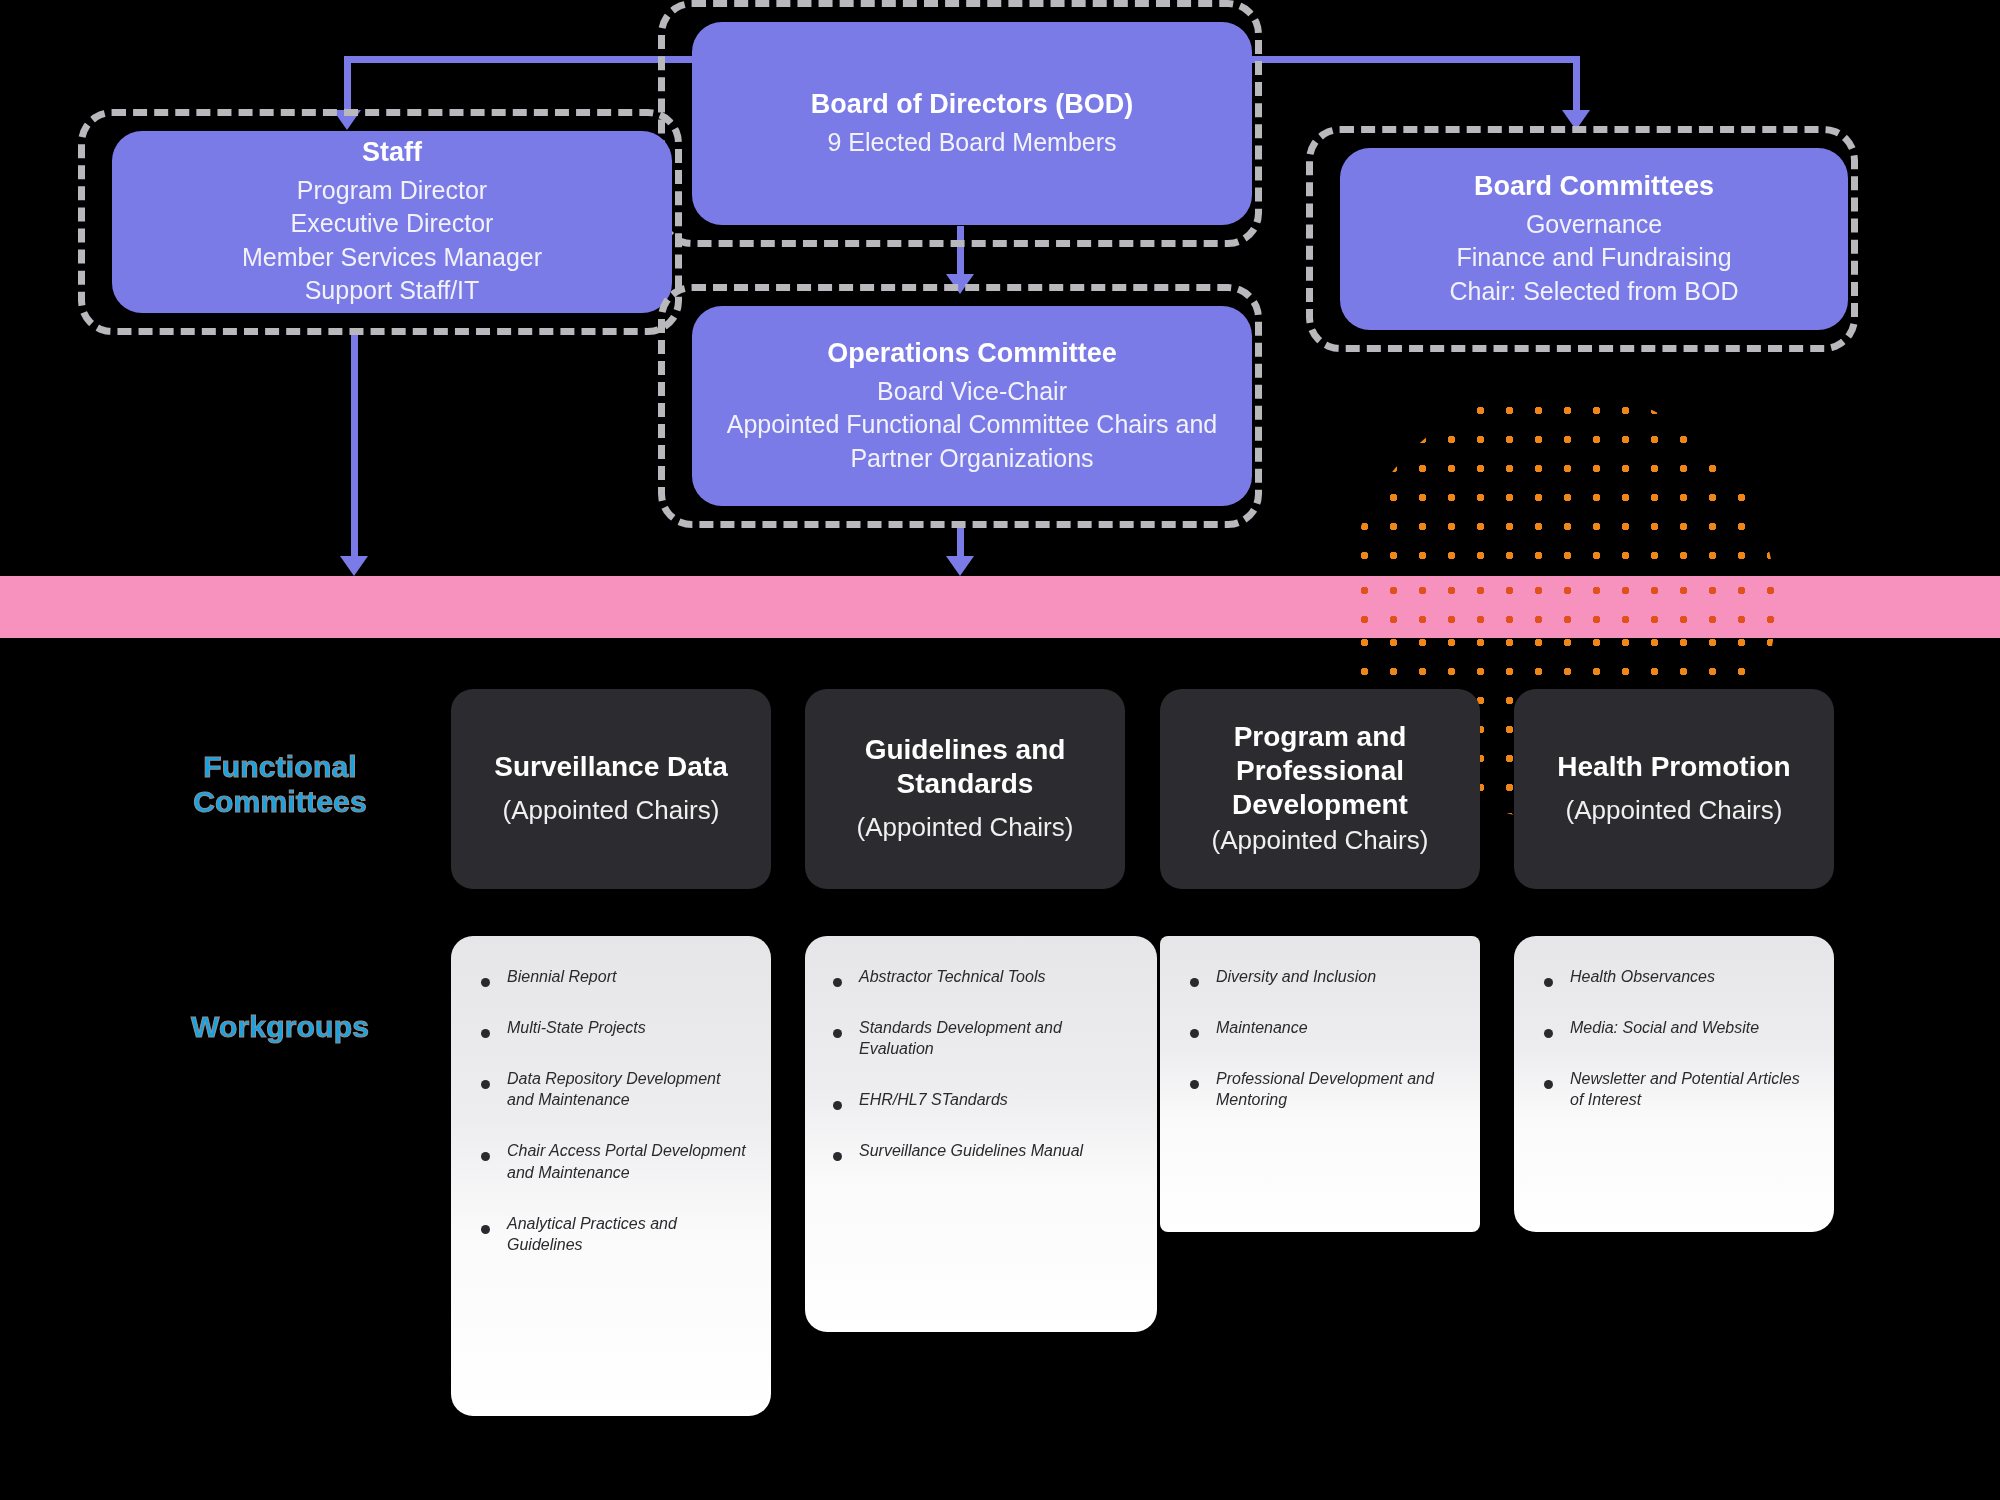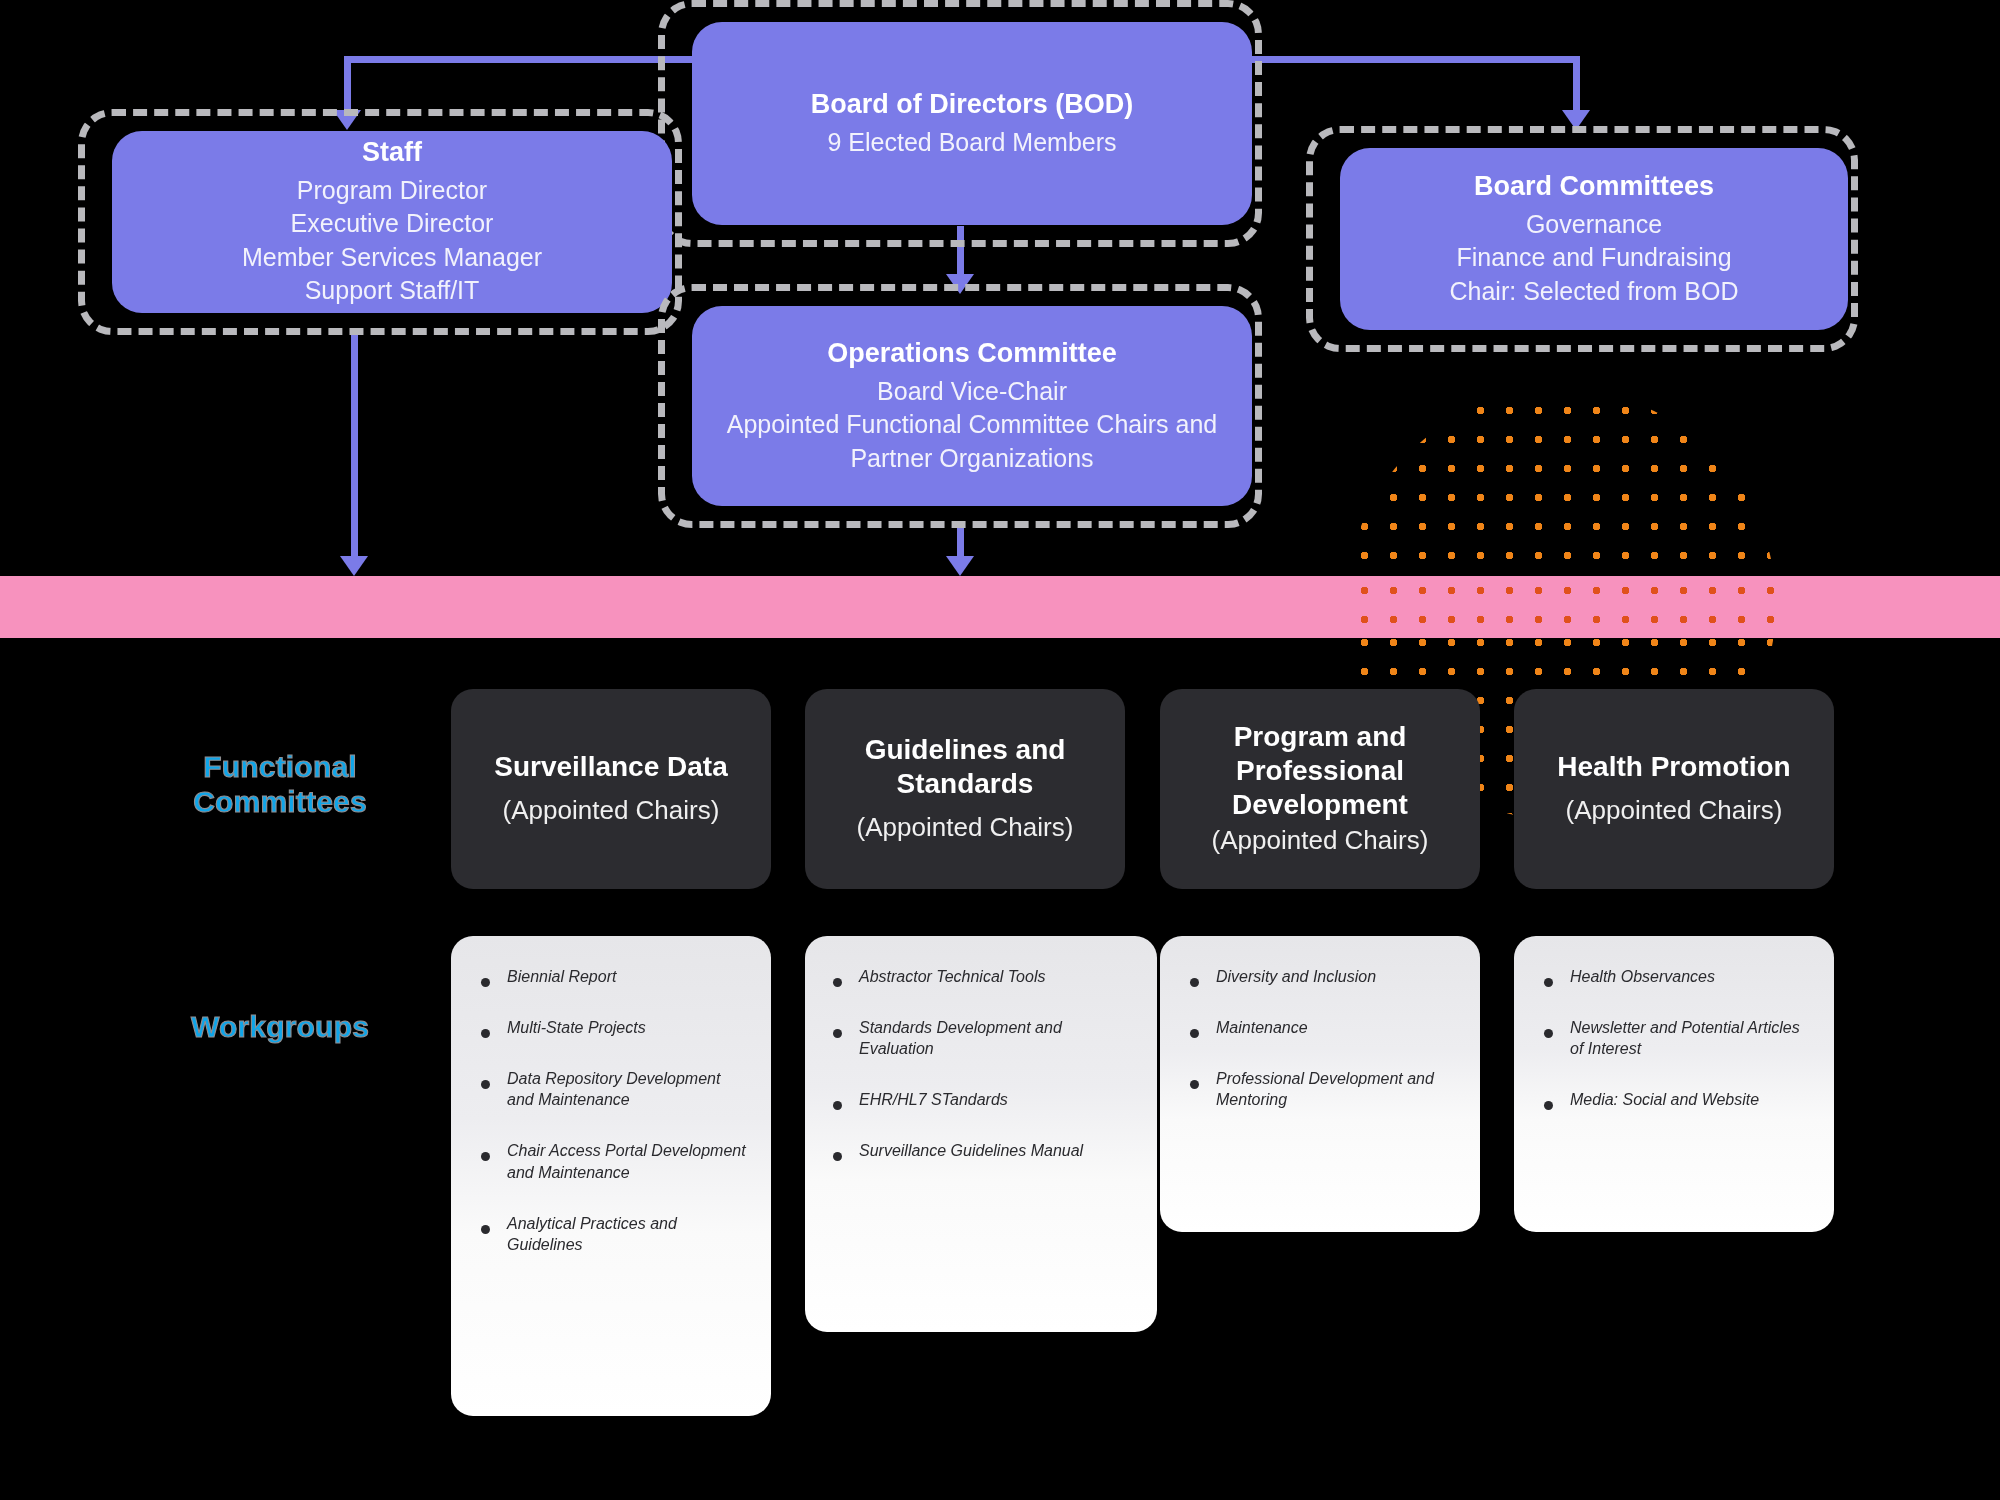--- a/index.html
+++ b/index.html
@@ -286,29 +286,29 @@
 
   <div class="wg-card" style="left:805px; top:936px; width:352px; height:396px;padding-left:20px;">
     <ul>
       <li>Abstractor Technical Tools</li>
       <li>Standards Development and Evaluation</li>
       <li>EHR/HL7 STandards</li>
       <li>Surveillance Guidelines Manual</li>
     </ul>
   </div>
 
-  <div class="wg-card" style="left:1160px; top:936px; width:320px; height:296px;">
+  <div class="wg-card" style="left:1160px; top:936px; width:320px; height:296px;border-radius:8px;">
     <ul>
       <li>Diversity and Inclusion</li>
       <li>Maintenance</li>
       <li>Professional Development and Mentoring</li>
     </ul>
   </div>
 
   <div class="wg-card" style="left:1514px; top:936px; width:320px; height:296px;">
     <ul>
       <li>Health Observances</li>
+      <li>Media: Social and Website</li>
       <li>Newsletter and Potential Articles of Interest</li>
-      <li>Media: Social and Website</li>
     </ul>
   </div>
 
 </div>
 
 </body></html>

